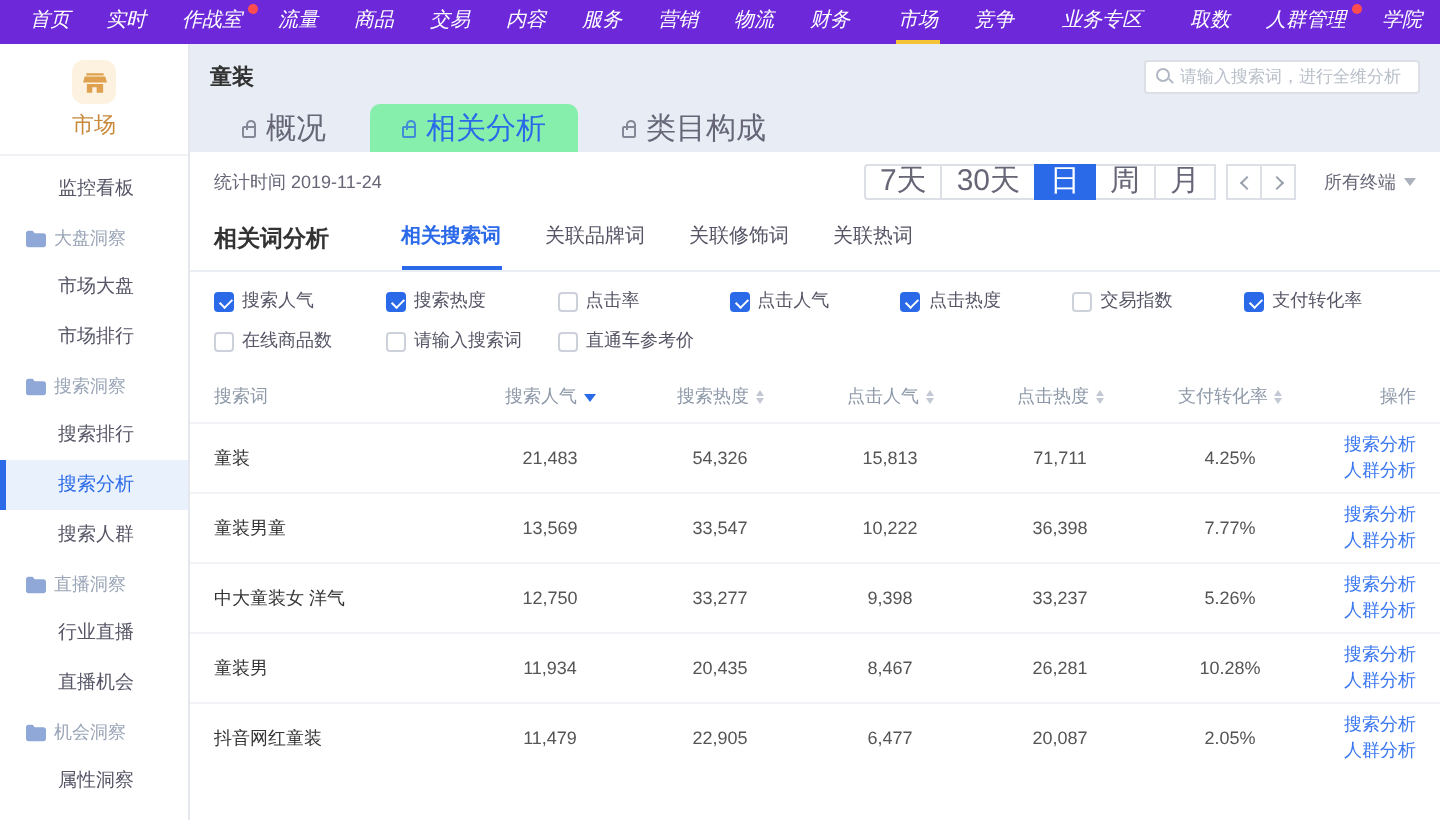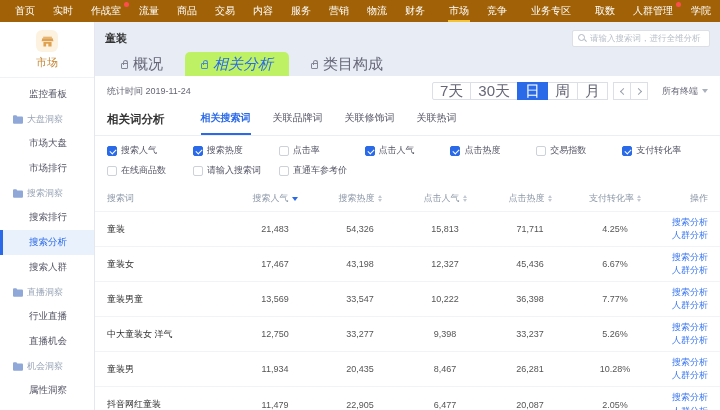--- a/index.html
+++ b/index.html
@@ -1,20 +1,20 @@
 <!DOCTYPE html>
 <html><head>
 <meta charset="utf-8">
 <style>
   * { box-sizing: border-box; margin: 0; padding: 0; }
   html,body { width:720px; height:410px; overflow:hidden; }
   body { font-family:"Liberation Sans","DejaVu Sans",sans-serif; background:#e7ecf5; font-size:10px; color:#333; }
 
   
-  .topnav { height:22px; background:#a16207; display:flex; align-items:center; padding:0 6px; color:#fff; }
+  .topnav { height:22px; background:#6d28d9; display:flex; align-items:center; padding:0 6px; color:#fff;font-style:italic; }
   .nav-item { position:relative; padding:0 9px; height:22px; line-height:22px; font-size:10px; cursor:pointer; white-space:nowrap; }
   .nav-item.active::after { content:''; position:absolute; left:22%; right:22%; bottom:0; height:2px; background:#f5c336; }
   .nav-sep { width:1px; height:10px; background:rgba(255,255,255,.45); margin:0 3px; }
   .nav-badge { position:absolute; top:2px; right:1px; width:5px; height:5px; border-radius:50%; background:#ff4d4f; }
 
   .layout { display:flex; height:388px; position:relative; }
 
   
   .sidebar { width:95px; flex:none; background:#fff; border-right:1px solid #e4e7ee; overflow:hidden; position:relative; }
   .side-head { padding:8px 0 7px; text-align:center; border-bottom:1px solid #f0f2f6; }
@@ -36,21 +36,21 @@
   .page-title { font-size:11px; font-weight:bold; color:#333; }
   .search-box { width:138px; height:17px; background:#fff; border:1px solid #dcdfe6; border-radius:2px; display:flex; align-items:center; padding:0 5px; gap:4px; }
   .mag { width:8px; height:8px; position:relative; flex:none; }
   .mag::before { content:''; position:absolute; left:0; top:0; width:5px; height:5px; border:1px solid #b0b7c3; border-radius:50%; }
   .mag::after { content:''; position:absolute; left:5.5px; top:5.5px; width:3px; height:1px; background:#b0b7c3; transform:rotate(45deg); }
   .search-input { border:0; outline:0; flex:1; min-width:0; font-size:8.5px; color:#666; background:transparent; }
   .search-input::placeholder { color:#b8bfc9; }
 
   .tabs { display:flex; gap:6px; margin-top:3px; }
   .tab { height:24px; padding:0 16px; display:flex; align-items:center; gap:5px; font-size:15px; color:#667; cursor:pointer; }
-  .tab.active { background:#bef264; border-radius:5px 5px 0 0; color:#2a6ae9;font-style:italic; }
+  .tab.active { background:#86efac; border-radius:5px 5px 0 0; color:#2a6ae9; }
   .lock { width:7px; height:6px; border:1px solid currentColor; border-radius:1px; position:relative; margin-top:3px; flex:none; opacity:.75; }
   .lock::before { content:''; position:absolute; top:-4px; left:1px; width:3px; height:4px; border:1px solid currentColor; border-bottom:none; border-radius:3px 3px 0 0; }
 
   
   .card { background:#fff; flex:1; display:flex; flex-direction:column; overflow:hidden; }
   .date-row { display:flex; align-items:center; justify-content:space-between; padding:6px 12px 5px; }
   .stat-time { font-size:9px; color:#667; }
   .date-controls { display:flex; align-items:center; }
   .range-group { display:flex; }
   .range-btn { border:1px solid #dcdfe6; background:#fff; color:#667; font-size:15px; padding:2px 7px; margin-left:-1px; cursor:pointer; line-height:12px; }
@@ -305,32 +305,20 @@
             <td>54,326</td>
             <td>15,813</td>
             <td>71,711</td>
             <td>4.25%</td>
             <td class="act">
               <a>搜索分析</a>
               <a>人群分析</a>
             </td>
           </tr>
           <tr>
-            <td class="kw">童装女</td>
-            <td>17,467</td>
-            <td>43,198</td>
-            <td>12,327</td>
-            <td>45,436</td>
-            <td>6.67%</td>
-            <td class="act">
-              <a>搜索分析</a>
-              <a>人群分析</a>
-            </td>
-          </tr>
-          <tr>
             <td class="kw">童装男童</td>
             <td>13,569</td>
             <td>33,547</td>
             <td>10,222</td>
             <td>36,398</td>
             <td>7.77%</td>
             <td class="act">
               <a>搜索分析</a>
               <a>人群分析</a>
             </td>

